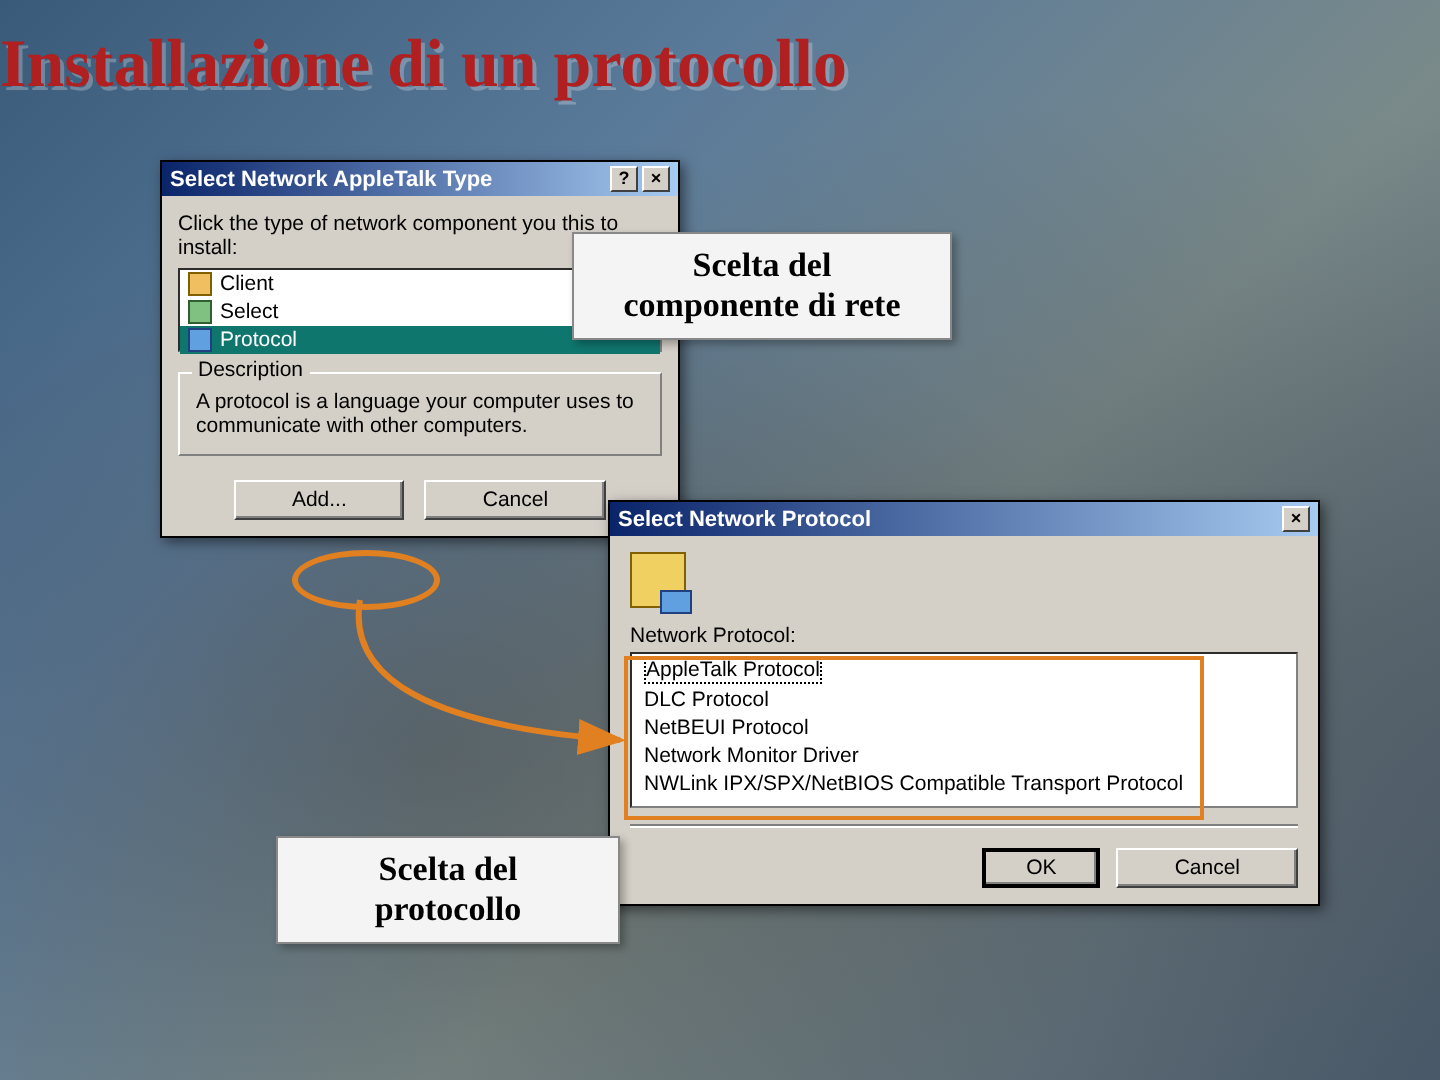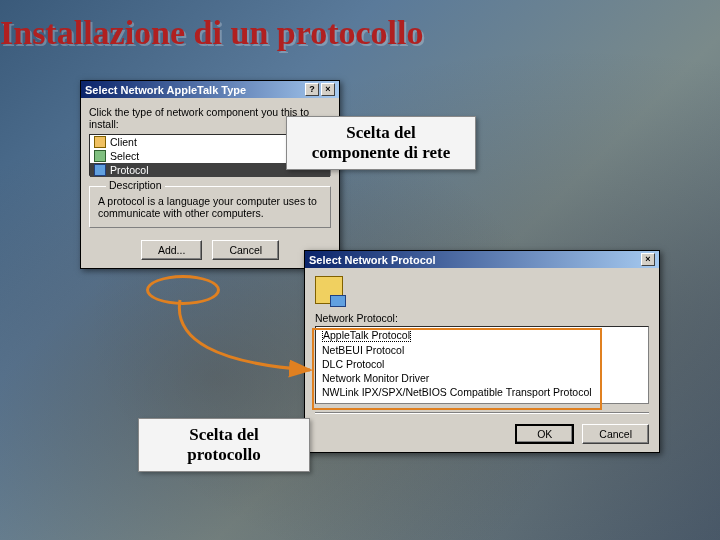--- a/index.html
+++ b/index.html
@@ -43,35 +43,35 @@
   .tb-btn {
     width: 14px; height: 13px; background: #d4d0c8;
     border: 1px solid #fff; border-right-color:#404040; border-bottom-color:#404040;
     font-size: 9px; line-height: 10px; text-align: center; color:#000;
   }
   .win-body { padding: 8px; }
   .listbox {
     background: #fff; border: 1px inset #808080; font-size: 10.5px;
   }
   .listbox .row { padding: 1px 4px; display:flex; align-items:center; gap:4px; }
-  .row.selected { background: #404040; color: #fff; }
+  .row.selected { background: #0f766e; color: #fff; }
   .icon-sq { width:12px; height:12px; background:#f0c060; border:1px solid #806000; }
   .icon-srv { width:12px; height:12px; background:#80c080; border:1px solid #306030; }
   .icon-proto { width:12px; height:12px; background:#60a0e0; border:1px solid #204080; }
   .group {
     border: 1px solid #808080; border-top-color:#fff; border-left-color:#fff;
     padding: 8px; margin-top: 10px; position: relative;
   }
   .group .legend {
-    position: absolute; top: -8px; left: 16px; background: #d4d0c8; padding: 0 3px; font-size:10.5px;
+    position: absolute; top: -8px; left: 6px; background: #d4d0c8; padding: 0 3px; font-size:10.5px;
   }
   .btnrow { display:flex; gap:10px; justify-content:center; margin-top:12px; }
   .winbtn {
     background:#d4d0c8; border:1px solid #fff; border-right-color:#404040; border-bottom-color:#404040;
-    padding: 3px 16px; font-size:10.5px; font-family:inherit;
+    padding: 3px 28px; font-size:10.5px; font-family:inherit;
     box-shadow: inset -1px -1px 0 #808080;
   }
   .highlight-oval {
     position:absolute; border:3px solid #e08020; border-radius:50%;
   }
   .arrow-svg { position:absolute; }
   .sel-listbox {
     background:#fff; border:1px inset #808080; font-size:10.5px;
   }
   .sel-listbox .li { padding:1px 6px; }
@@ -140,22 +140,22 @@
       <div class="tb-btn">×</div>
     </div>
   </div>
   <div class="instr">
     <div class="net-icon"></div>
   </div>
   <div style="padding:4px 10px 0; font-size:10.5px;">Network Protocol:</div>
   <div style="padding:2px 10px 4px;">
     <div class="sel-listbox" style="height:78px;">
       <div class="li"><span class="dotted">AppleTalk Protocol</span></div>
+      <div class="li"><span>DLC Protocol</span></div>
       <div class="li"><span>NetBEUI Protocol</span></div>
-      <div class="li"><span>DLC Protocol</span></div>
       <div class="li"><span>Network Monitor Driver</span></div>
       <div class="li"><span>NWLink IPX/SPX/NetBIOS Compatible Transport Protocol</span></div>
     </div>
   </div>
   <div class="hr"></div>
   <div class="right-btns" style="padding-bottom:8px;margin-left:43px;">
     <button class="winbtn" style="border:2px solid #000; padding:2px 20px;">OK</button>
     <button class="winbtn">Cancel</button>
   </div>
 </div>

